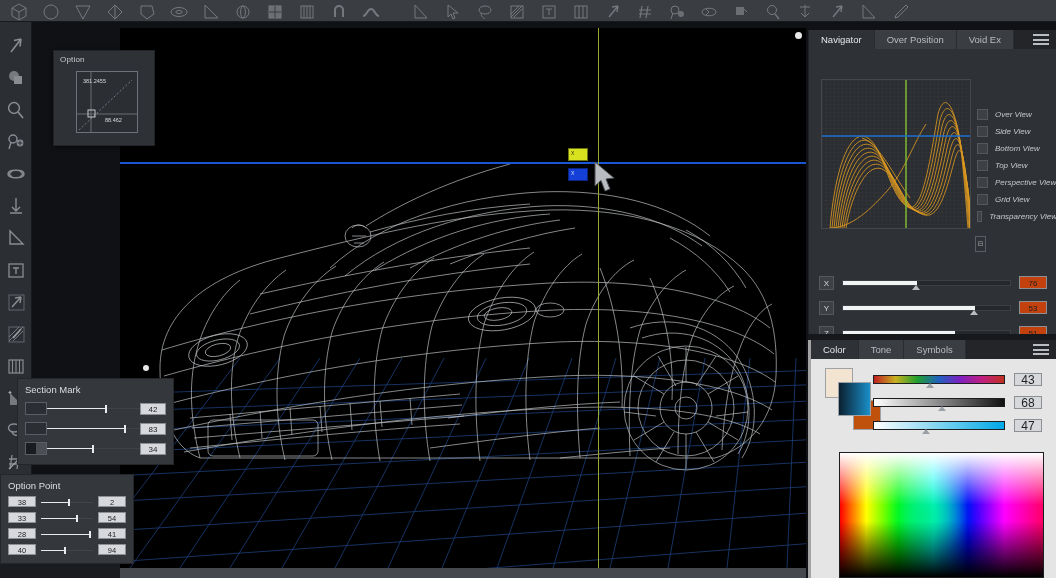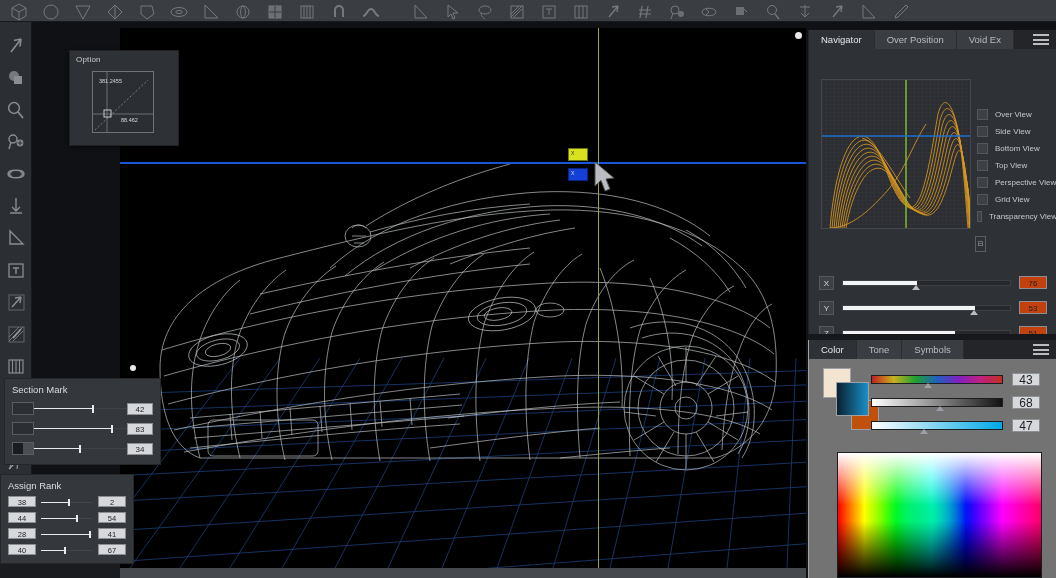--- a/index.html
+++ b/index.html
@@ -67,37 +67,36 @@
     overflow: hidden;
   }
   .badge-y { left: 448px; top: 120px; width: 20px; height: 13px;
     background: #d9e21f; border: 1px solid #6d7412; color:#2a2a06; }
   .badge-b { left: 448px; top: 140px; width: 20px; height: 13px;
     background: #1440d8; border: 1px solid #0b2480; color:#cfe0ff; }
   .cursor { position: absolute; left: 473px; top: 133px; }
 
   
   .panel-option {
-    position: absolute; left: 53px; top: 50px; width: 110px; height: 96px;
+    position: absolute; left: 53px; top: 50px; width: 102px; height: 96px;
     background: #2e3136; border: 1px solid #202226;
     box-shadow: 0 1px 4px rgba(0,0,0,.6);
-    margin-left: 16px;
   }
   .panel-option .ph {
     font-size: 8px; color: #c9cbce; padding: 4px 0 0 6px; letter-spacing: .2px;
   }
   .opt-graph {
     position: absolute; left: 22px; top: 20px; width: 62px; height: 62px;
     border: 1px solid #6f7379; background: #2b2e33;
   }
   .opt-lbl { position: absolute; font-size: 5.5px; color: #d8dadd; white-space: nowrap; }
 
   
   .panel-section {
-    position: absolute; left: 4px; top: 378px; width: 157px; height: 87px;
+    position: absolute; left: 17px; top: 378px; width: 157px; height: 87px;
     background: #34373c; border: 1px solid #24262a;
   }
   .panel-section .ph { font-size: 9.5px; color: #dcdee1; padding: 5px 0 0 7px; }
   .sm-row { display: flex; align-items: center; gap: 0; padding: 0 7px; margin-top: 7px; }
   .sm-sw { width: 22px; height: 13px; border: 1px solid #5a5d63; }
   .sm-track { position: relative; flex: 1; height: 11px; }
   .sm-line { position: absolute; left: 0; top: 5px; width: 100%; height: 1px; background: #3f4247; }
   .sm-fill { position: absolute; left: 0; top: 5px; height: 1px; background: #e9eaec; }
   .sm-knob { position: absolute; top: 2px; width: 2px; height: 8px; background: #e9eaec; }
   .val-box {
@@ -126,21 +125,21 @@
     background: #e8e8e8;
   }
 
   
   .panel-nav {
     position: absolute; left: 808px; top: 30px; width: 248px; height: 304px;
     background: #2e3136; border-left: 1px solid #202226;
   }
   .panel-color {
     position: absolute; left: 808px; top: 340px; width: 248px; height: 238px;
-    background: #737373; border-left: 1px solid #a3a3a3;
+    background: #e5e5e5; border-left: 3px solid #a3a3a3;
   }
   .tabrow {
     position: relative; height: 19px; background: #232528; display: flex;
     align-items: stretch;
   }
   .tab {
     font-size: 9.5px; color: #b9bcc0; padding: 8px 12px;
     display: flex; align-items: center; background: #3a3d42;
     border-right: 1px solid #2a2c30;
   }
@@ -150,21 +149,21 @@
     display: flex; flex-direction: column; justify-content: space-between;
   }
   .hamburger i { display: block; height: 2px; background: #b9bcc0; }
 
   .nav-graph {
     position: absolute; left: 12px; top: 49px; width: 150px; height: 150px;
     background: #2b2d31; border: 1px solid #44474c; overflow: hidden;
   }
 
   .chk-list { position: absolute; left: 168px; top: 76px; width: 80px; }
-  .chk-row { display: flex; align-items: center; gap: 7px; height: 17px; }
+  .chk-row { display: flex; align-items: center; gap: 7px; height: 17px; font-style: italic; }
   .chk-box { width: 11px; height: 11px; background: #3d4045; border: 1px solid #54575c; }
   .chk-lbl { font-size: 8px; color: #c5c8cb; white-space: nowrap; }
   .corner-btn {
     position: absolute; left: 166px; top: 206px; width: 11px; height: 16px;
     border: 1px solid #5a5d63; color: #9ea1a6; font-size: 7px;
     display:flex; align-items:center; justify-content:center;
   }
 
   .xyz-area { position: absolute; left: 0; top: 240px; width: 248px; }
   .xyz-row { display: flex; align-items: center; gap: 8px; padding: 0 10px; height: 25px; }
@@ -648,32 +647,32 @@
         <div class="sm-line"></div>
           <div class="sm-fill" style="width:48%"></div>
           <div class="sm-knob" style="left:48%"></div>
       </div>
       <div class="val-box">34</div>
     </div>
     <div class="panel-dot" style="left:125px; top:-14px;"></div>
   </div>
 
   <div class="panel-assign">
-    <div class="ph">Assign Rank</div>
+    <div class="ph">Option Point</div>
     <div class="ap-row">
       <div class="val-box-sm">38</div>
       <div class="ap-track">
           <div class="ap-line"></div>
           <div class="ap-fill" style="width:52%"></div>
           <div class="ap-knob" style="left:52%"></div>
         </div>
       <div class="val-box-sm">2</div>
     </div>
     <div class="ap-row">
-      <div class="val-box-sm">44</div>
+      <div class="val-box-sm">33</div>
       <div class="ap-track">
           <div class="ap-line"></div>
           <div class="ap-fill" style="width:67%"></div>
           <div class="ap-knob" style="left:67%"></div>
         </div>
       <div class="val-box-sm">54</div>
     </div>
     <div class="ap-row">
       <div class="val-box-sm">28</div>
       <div class="ap-track">
@@ -683,21 +682,21 @@
         </div>
       <div class="val-box-sm">41</div>
     </div>
     <div class="ap-row">
       <div class="val-box-sm">40</div>
       <div class="ap-track">
           <div class="ap-line"></div>
           <div class="ap-fill" style="width:44%"></div>
           <div class="ap-knob" style="left:44%"></div>
         </div>
-      <div class="val-box-sm">67</div>
+      <div class="val-box-sm">94</div>
     </div>
   </div>
 
   <div class="panel-nav">
     <div class="tabrow">
       <div class="tab active">Navigator</div>
       <div class="tab">Over Position</div>
       <div class="tab">Void Ex</div>
       <div class="hamburger">
           <i></i>

